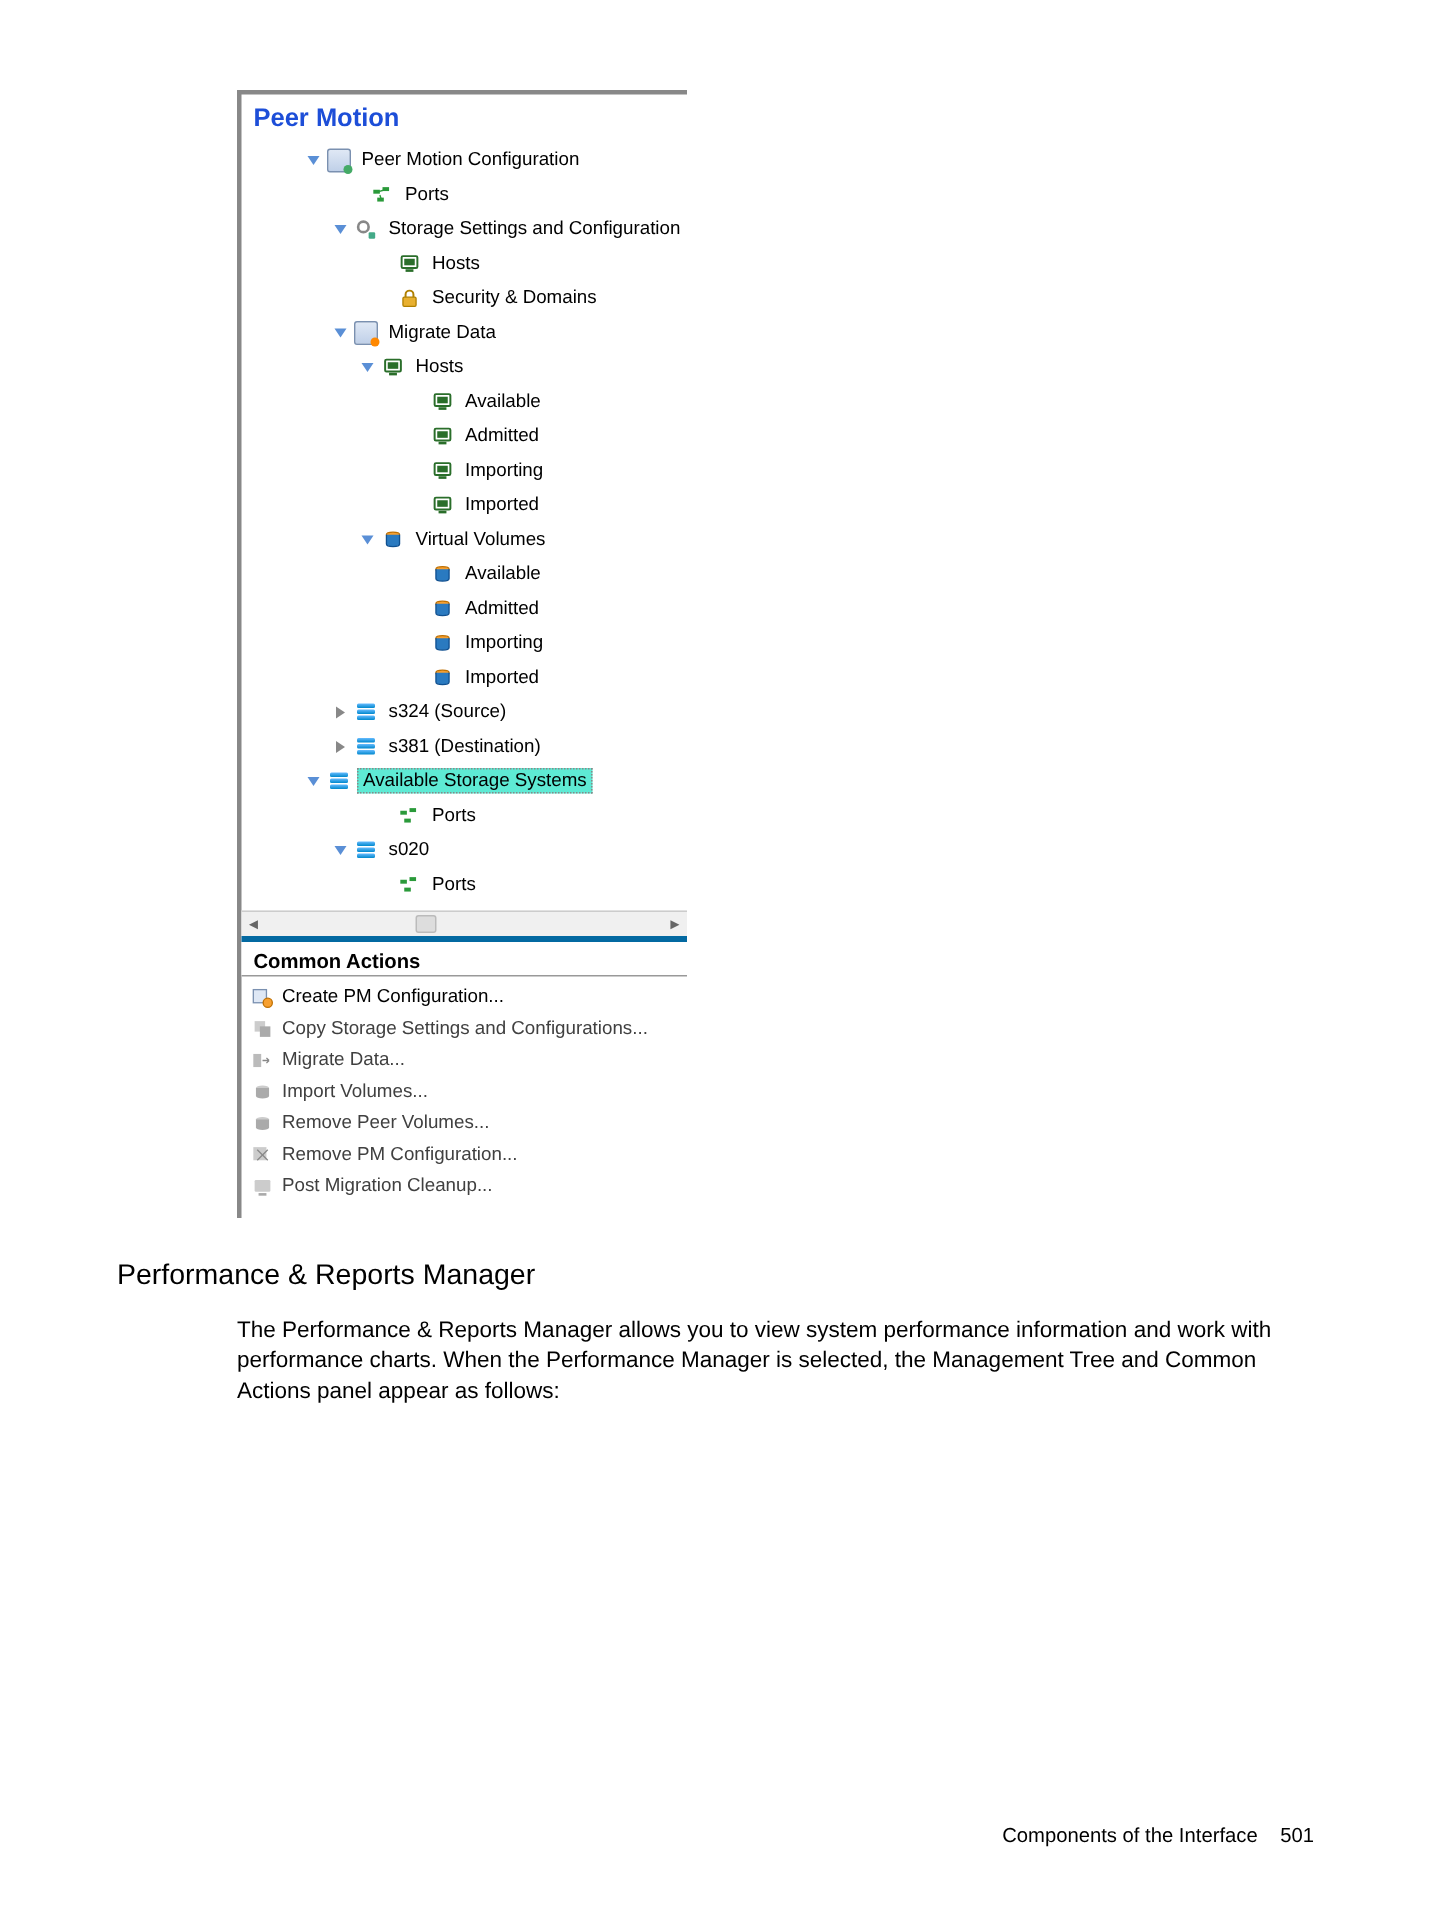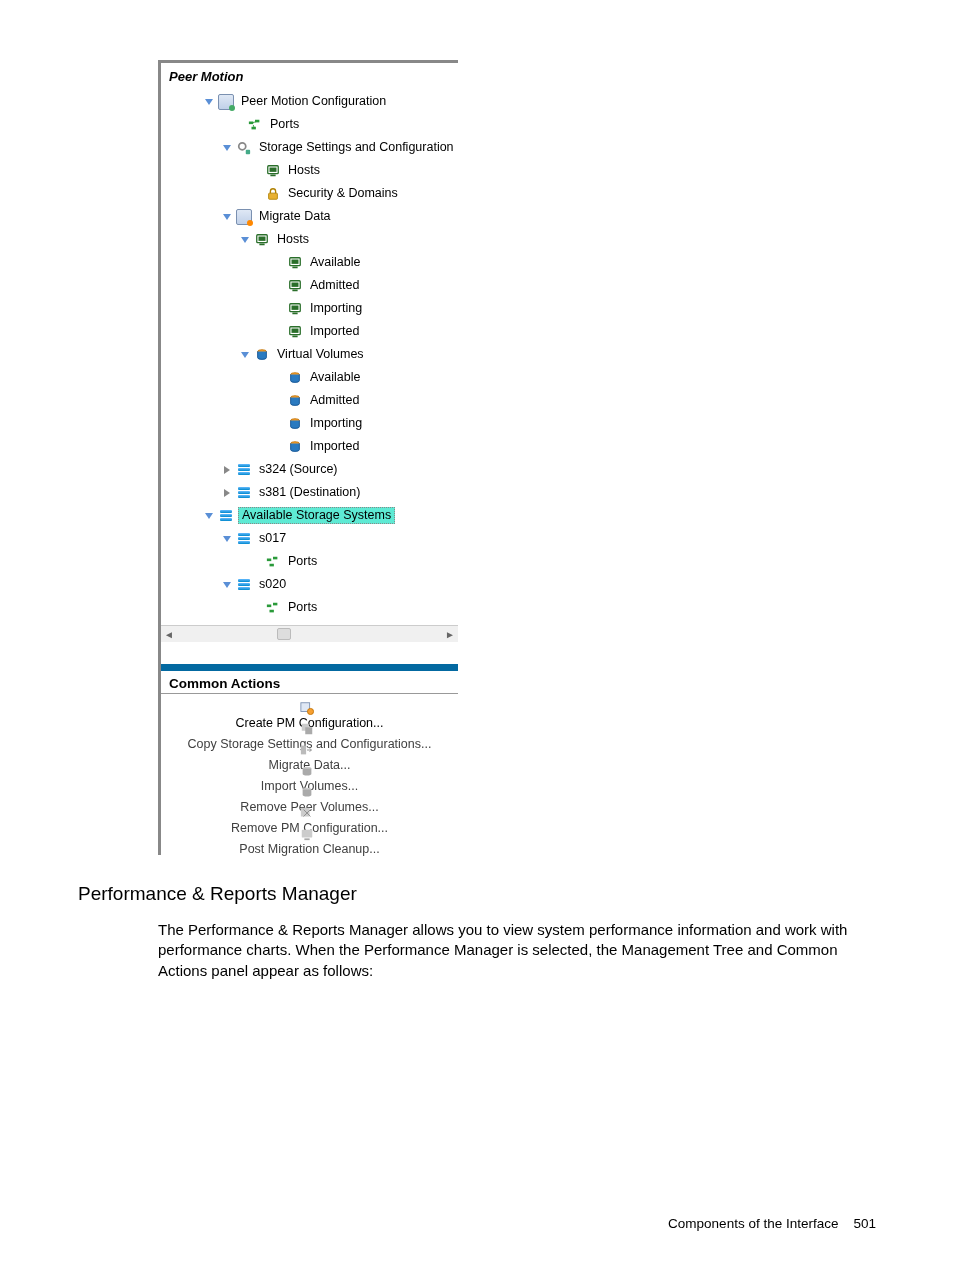--- a/index.html
+++ b/index.html
@@ -18,24 +18,23 @@
   .panel-wrap {
     margin-left: 80px;
     width: 300px;
     border-left: 3px solid #888;
     border-top: 3px solid #888;
     background: #fff;
     font-size: 12.5px;
   }
   .panel-title {
     font-weight: bold;
-    color: #000000;
+    color: #1d4ed8;
     padding: 6px 8px 4px 8px;
-    font-size: 13px;
-    font-style: italic;
+    font-size: 17px;
   }
   .tree {
     padding: 2px 0 6px 0;
     line-height: 1.0;
   }
   .row {
     display: flex;
     align-items: center;
     height: 23px;
     white-space: nowrap;
@@ -114,34 +113,31 @@
     justify-content:space-between;
     padding:0 2px;
   }
   .sb-arrow{width:12px;height:12px;display:flex;align-items:center;justify-content:center;color:#666;font-size:10px;}
   .sb-track{flex:1;position:relative;height:12px;}
   .sb-thumb{position:absolute;left:38%;width:14px;height:12px;background:#ddd;border:1px solid #bbb;border-radius:2px;}
   .section-title {
     font-weight: bold;
     font-size: 13.5px;
     padding: 5px 8px 2px 8px;
-    border-top: 7px solid #0369a1;
+    border-top: 4px solid #0369a1;
     border-bottom: 1px solid #999;
     background:#fff;
-    margin-top:22px;
   }
   .actions {
     padding: 6px 6px 8px 6px;
   }
   .action-row {
     display:flex;
-    align-items:center;
     height: 21px;
     font-size: 12.5px;
-    flex-direction: column;
   }
   .action-row.enabled { color:#000; }
   .action-row.disabled { color:#404040; }
   .action-ico {
     width:16px;height:16px;margin-right:5px;flex:0 0 16px;
     display:flex;align-items:center;justify-content:center;
   }
   .heading {
     color: #000000;
     font-size: 19px;
@@ -366,31 +362,20 @@
             <span class="exp-down"></span>
           </span>
         <span class="ico ico-system">
             <span></span>
             <span></span>
             <span></span>
           </span>
         <span class="label selected">Available Storage Systems</span>
       </div>
 
-      <div class="row" style="padding-left:28px">
-        <span class="expander">
-            <span class="exp-down"></span>
-          </span>
-        <span class="ico ico-system">
-            <span></span>
-            <span></span>
-            <span></span>
-          </span>
-        <span class="label">s017</span>
-      </div>
       <div class="row" style="padding-left:72px">
         <span class="ico ico-ports">
             <svg viewBox="0 0 16 16">
               <rect x="1" y="4" width="5" height="3" fill="#2a9a3a"></rect>
               <rect x="8" y="2" width="5" height="3" fill="#2a9a3a"></rect>
               <rect x="4" y="10" width="5" height="3" fill="#2a9a3a"></rect>
             </svg>
           </span>
         <span class="label">Ports</span>
       </div>

